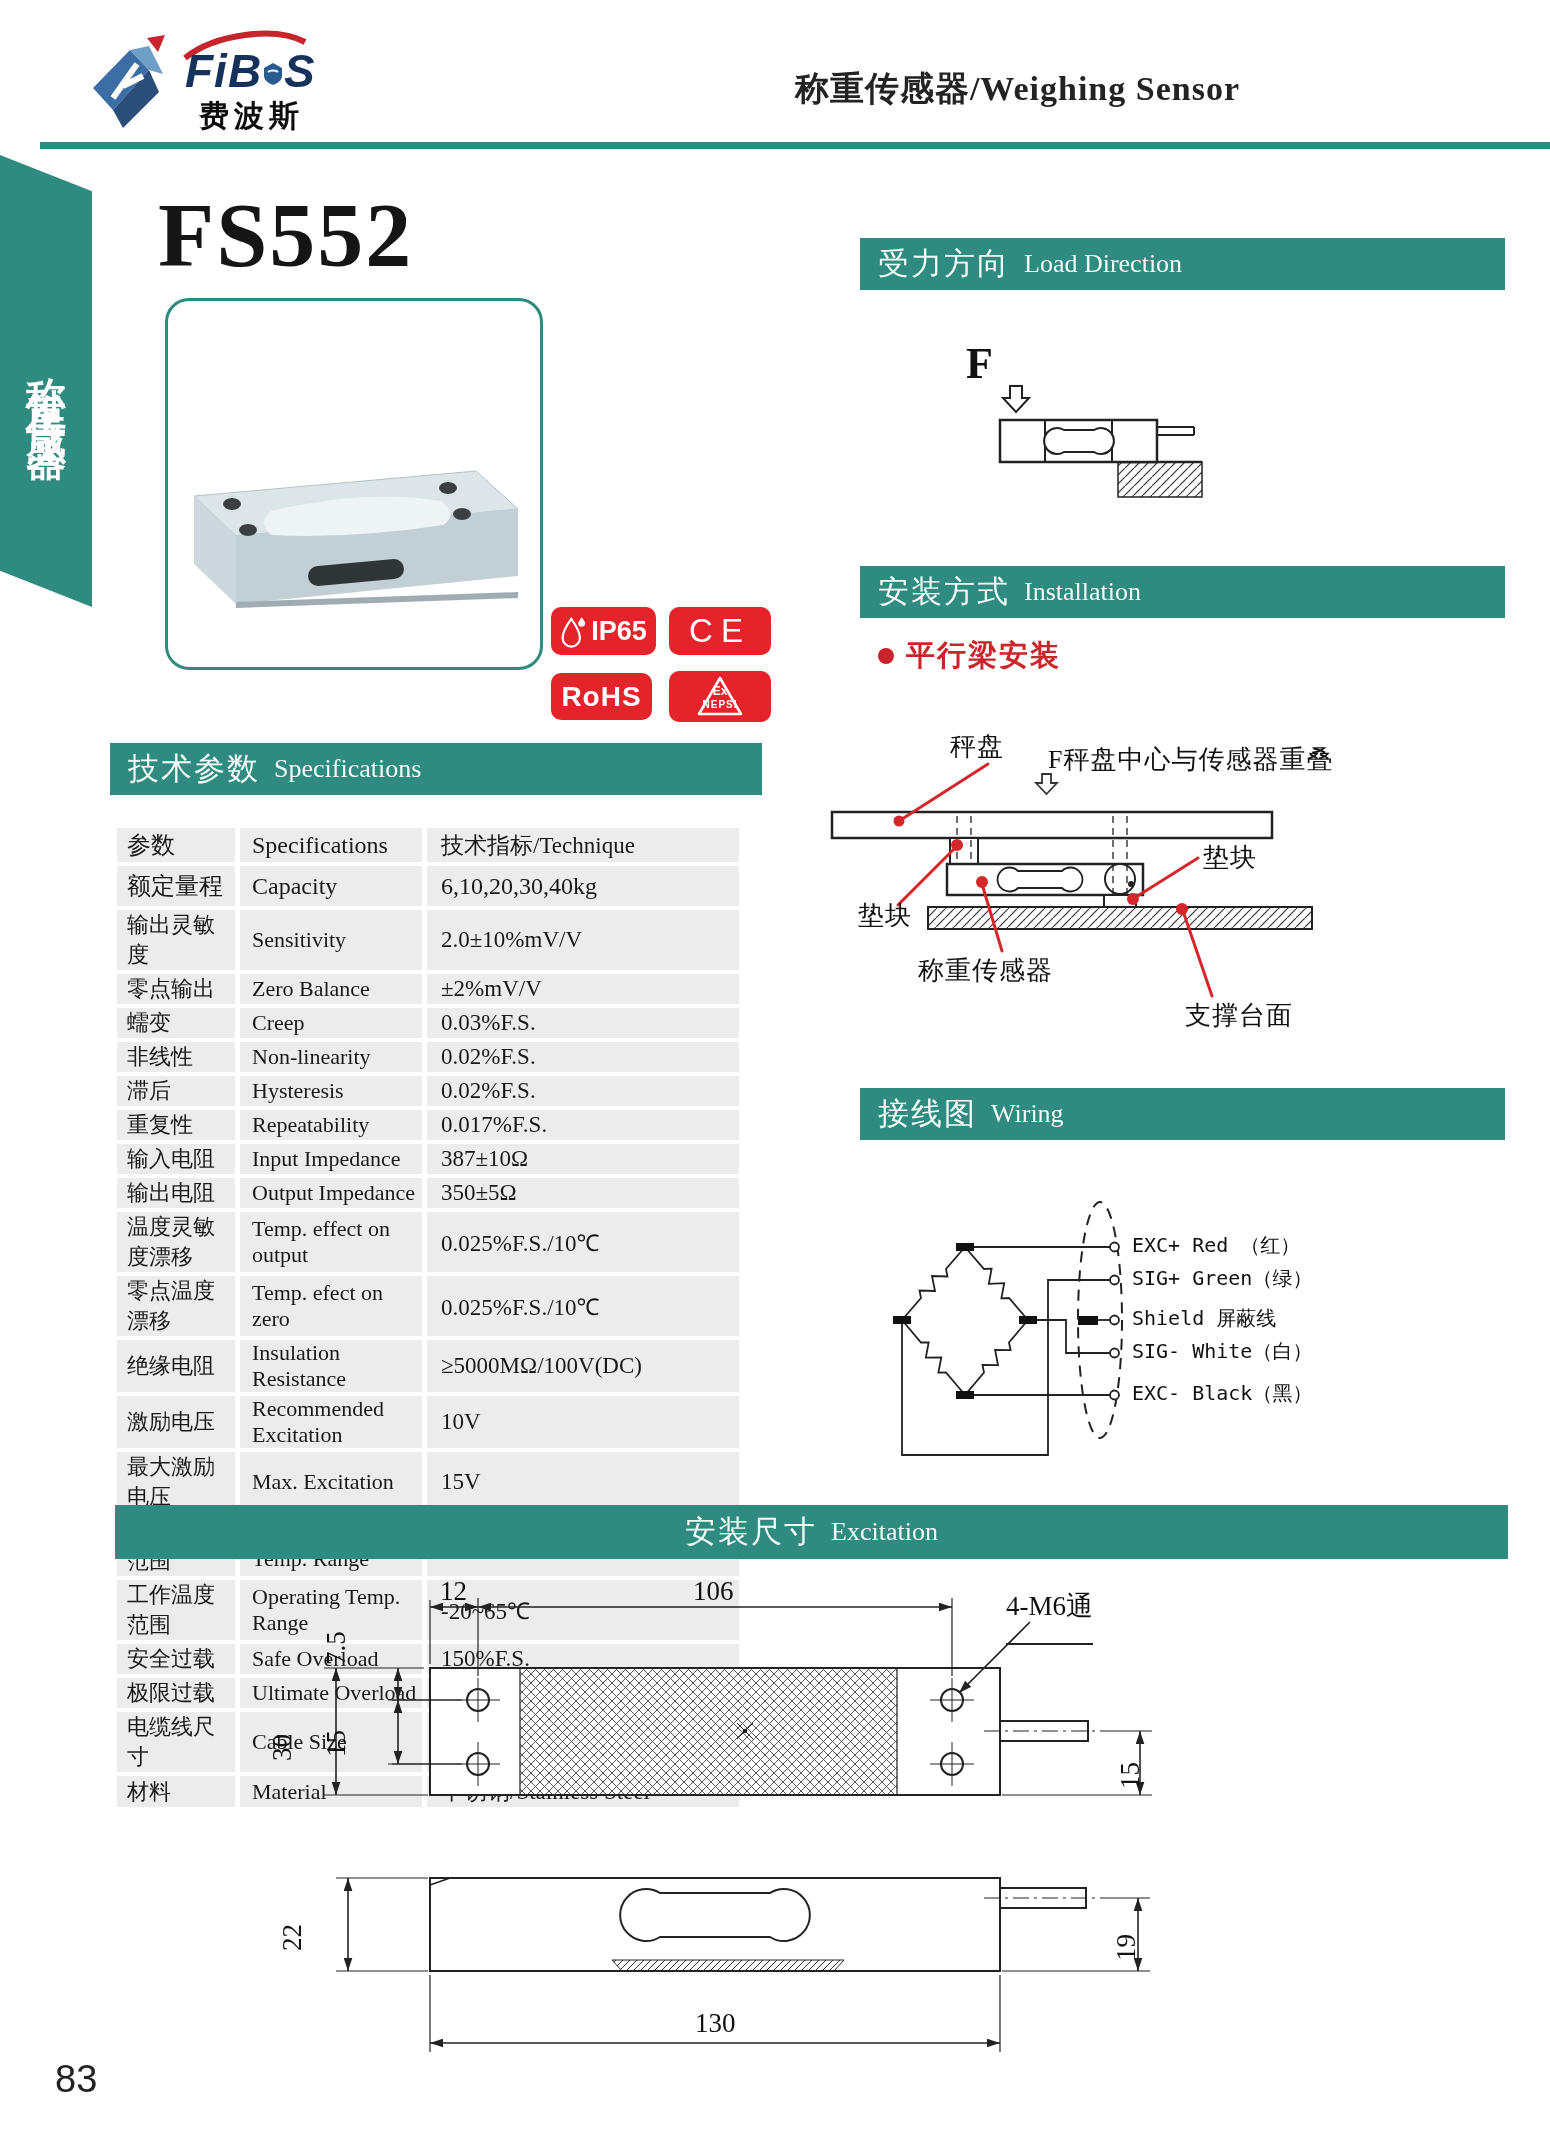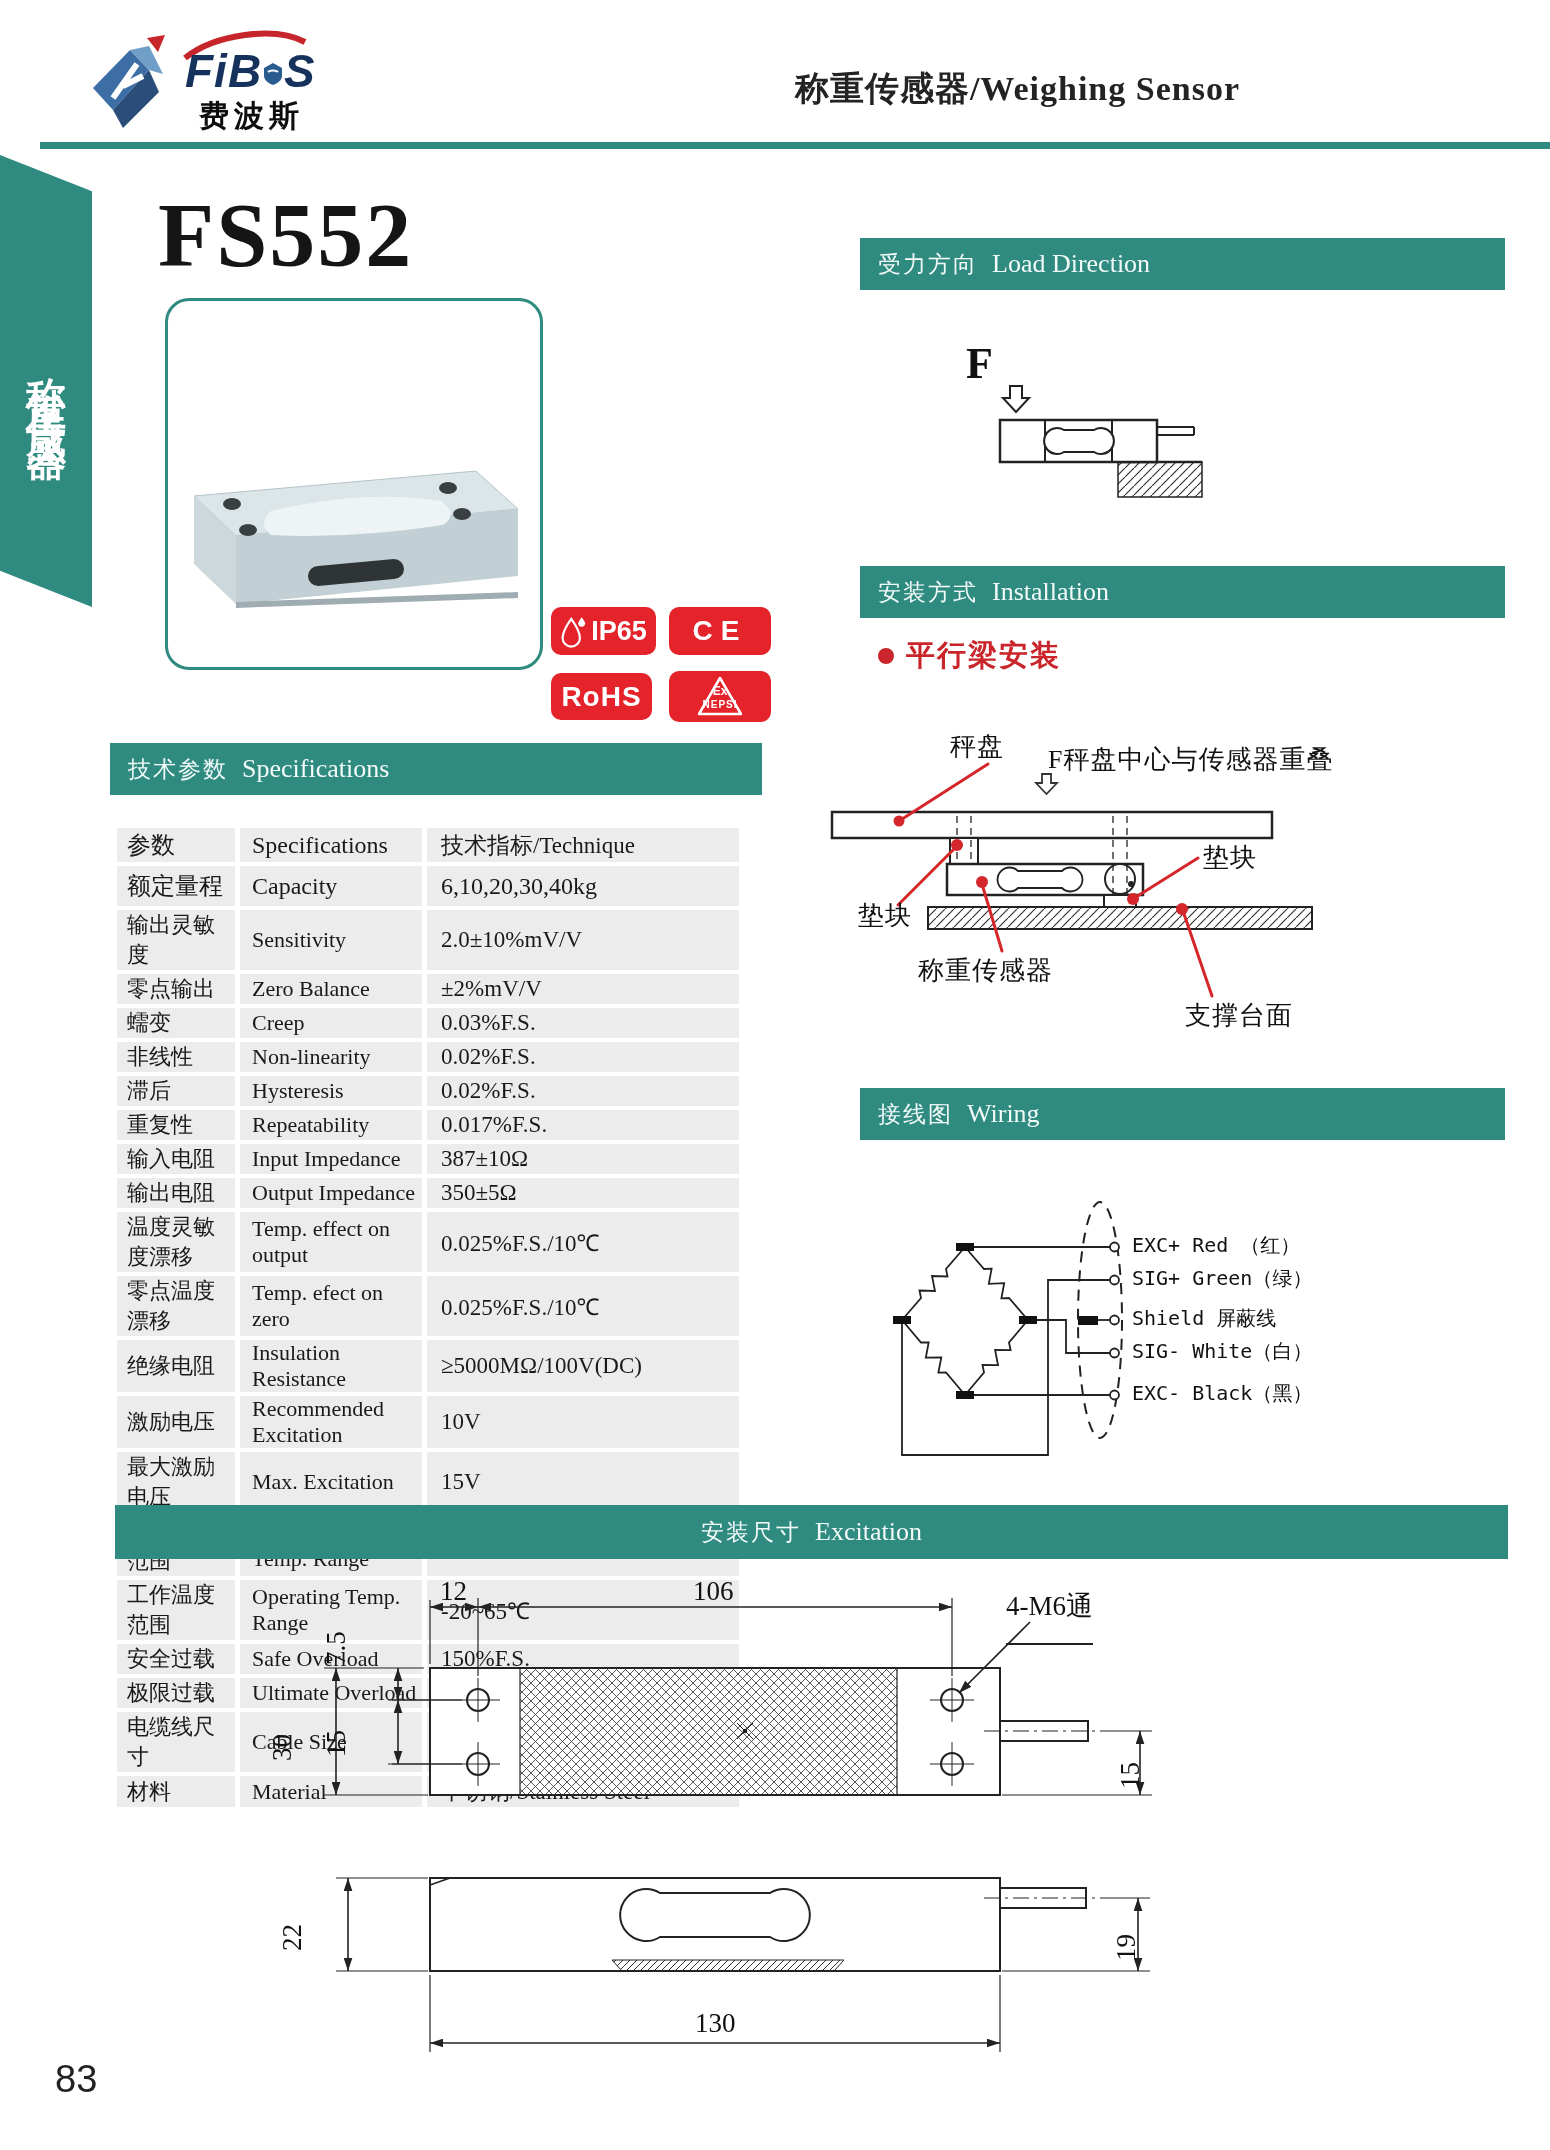--- a/index.html
+++ b/index.html
@@ -21,29 +21,29 @@
   .side-tab span { position:absolute; inset:0; display:flex; align-items:center; justify-content:center;
     writing-mode:vertical-rl; color:#fff; font-size:40px; font-weight:bold; letter-spacing:16px; padding-top:10px; }
 
   
   .model { left:158px; top:182px; font-size:92px; font-weight:bold; letter-spacing:2px; color:#151515;text-align:right; }
   .product-box { left:165px; top:298px; width:378px; height:372px; border:3px solid #2f8a80; border-radius:24px; background:#fff; }
 
   
   .badge { background:#e4232a; border-radius:10px; color:#fff; display:flex; align-items:center; justify-content:center; font-family:"Liberation Sans", sans-serif; }
   .b-ip65 { left:551px; top:607px; width:105px; height:48px; gap:5px; font-size:27px; font-weight:bold; }
-  .b-ce   { left:669px; top:607px; width:102px; height:48px; font-size:28px; letter-spacing:8px; font-weight:bold; }
+  .b-ce   { left:669px; top:607px; width:102px; height:48px; font-size:33px; letter-spacing:8px; font-weight:normal; }
   .b-rohs { left:551px; top:673px; width:101px; height:47px; font-size:28px; font-weight:bold; letter-spacing:1px; }
   .b-nepsi{ left:669px; top:671px; width:102px; height:51px; position:absolute; }
   .nepsi-l1 { position:absolute; left:0; right:0; top:13px; text-align:center; font-size:12px; font-weight:bold; }
   .nepsi-l2 { position:absolute; left:0; right:0; top:28px; text-align:center; font-size:10px; font-weight:bold; letter-spacing:1px; }
 
   
   .sec-bar { background:#2f8a80; color:#f2faf8; display:flex; align-items:center; gap:14px; padding-left:18px; }
-  .sec-bar .cn { font-size:23px; letter-spacing:2px; }
+  .sec-bar .cn { font-size:31px; letter-spacing:2px; }
   .sec-bar .en { font-size:26px; }
   .bar-specs { left:110px; top:743px; width:652px; height:52px; }
   .bar-ld    { left:860px; top:238px; width:645px; height:52px; }
   .bar-inst  { left:860px; top:566px; width:645px; height:52px; }
   .bar-wire  { left:860px; top:1088px; width:645px; height:52px; }
   .bar-dim   { left:115px; top:1505px; width:1393px; height:54px; justify-content:center; padding-left:0; }
 
   
   table.specs { left:112px; top:824px; position:absolute; border-collapse:separate; border-spacing:5px 4px; }
   table.specs th, table.specs td { background:#ececec; text-align:left; vertical-align:middle; font-weight:normal; color:#191919; }

